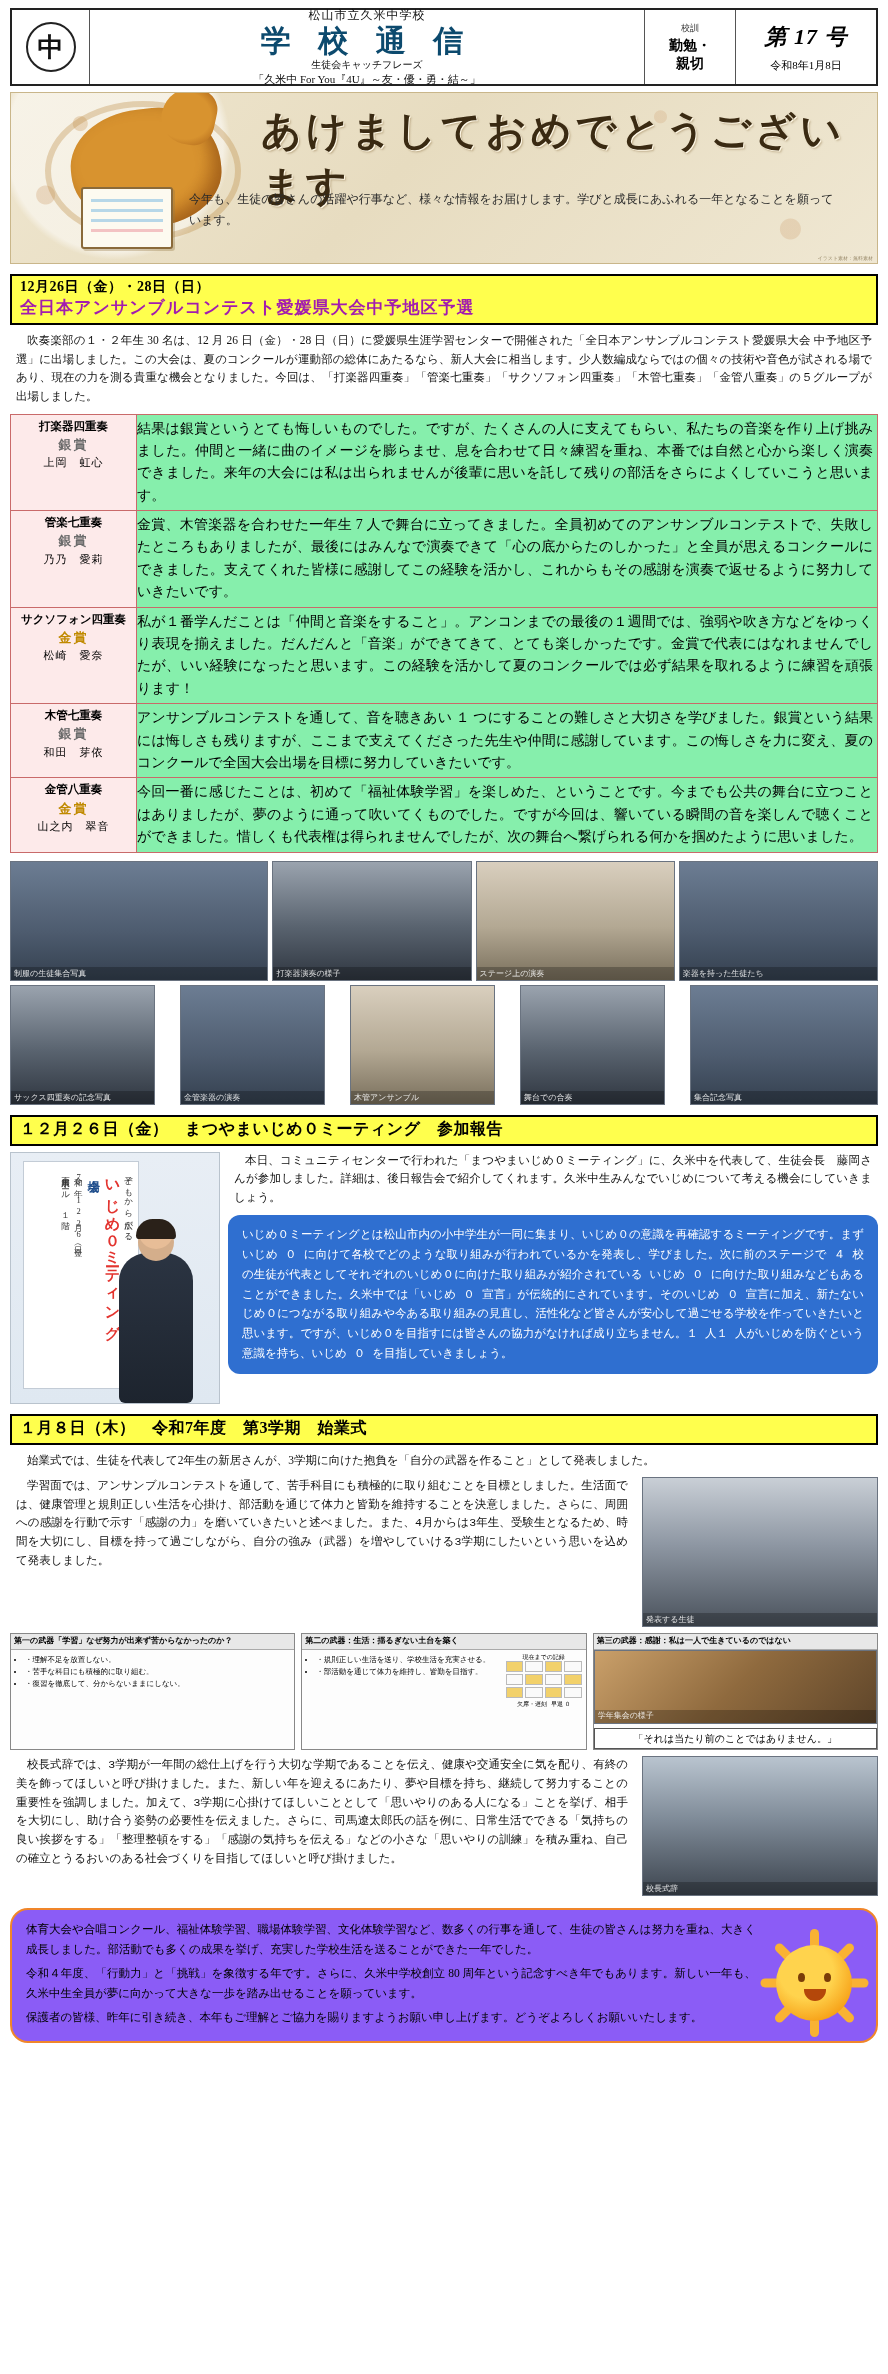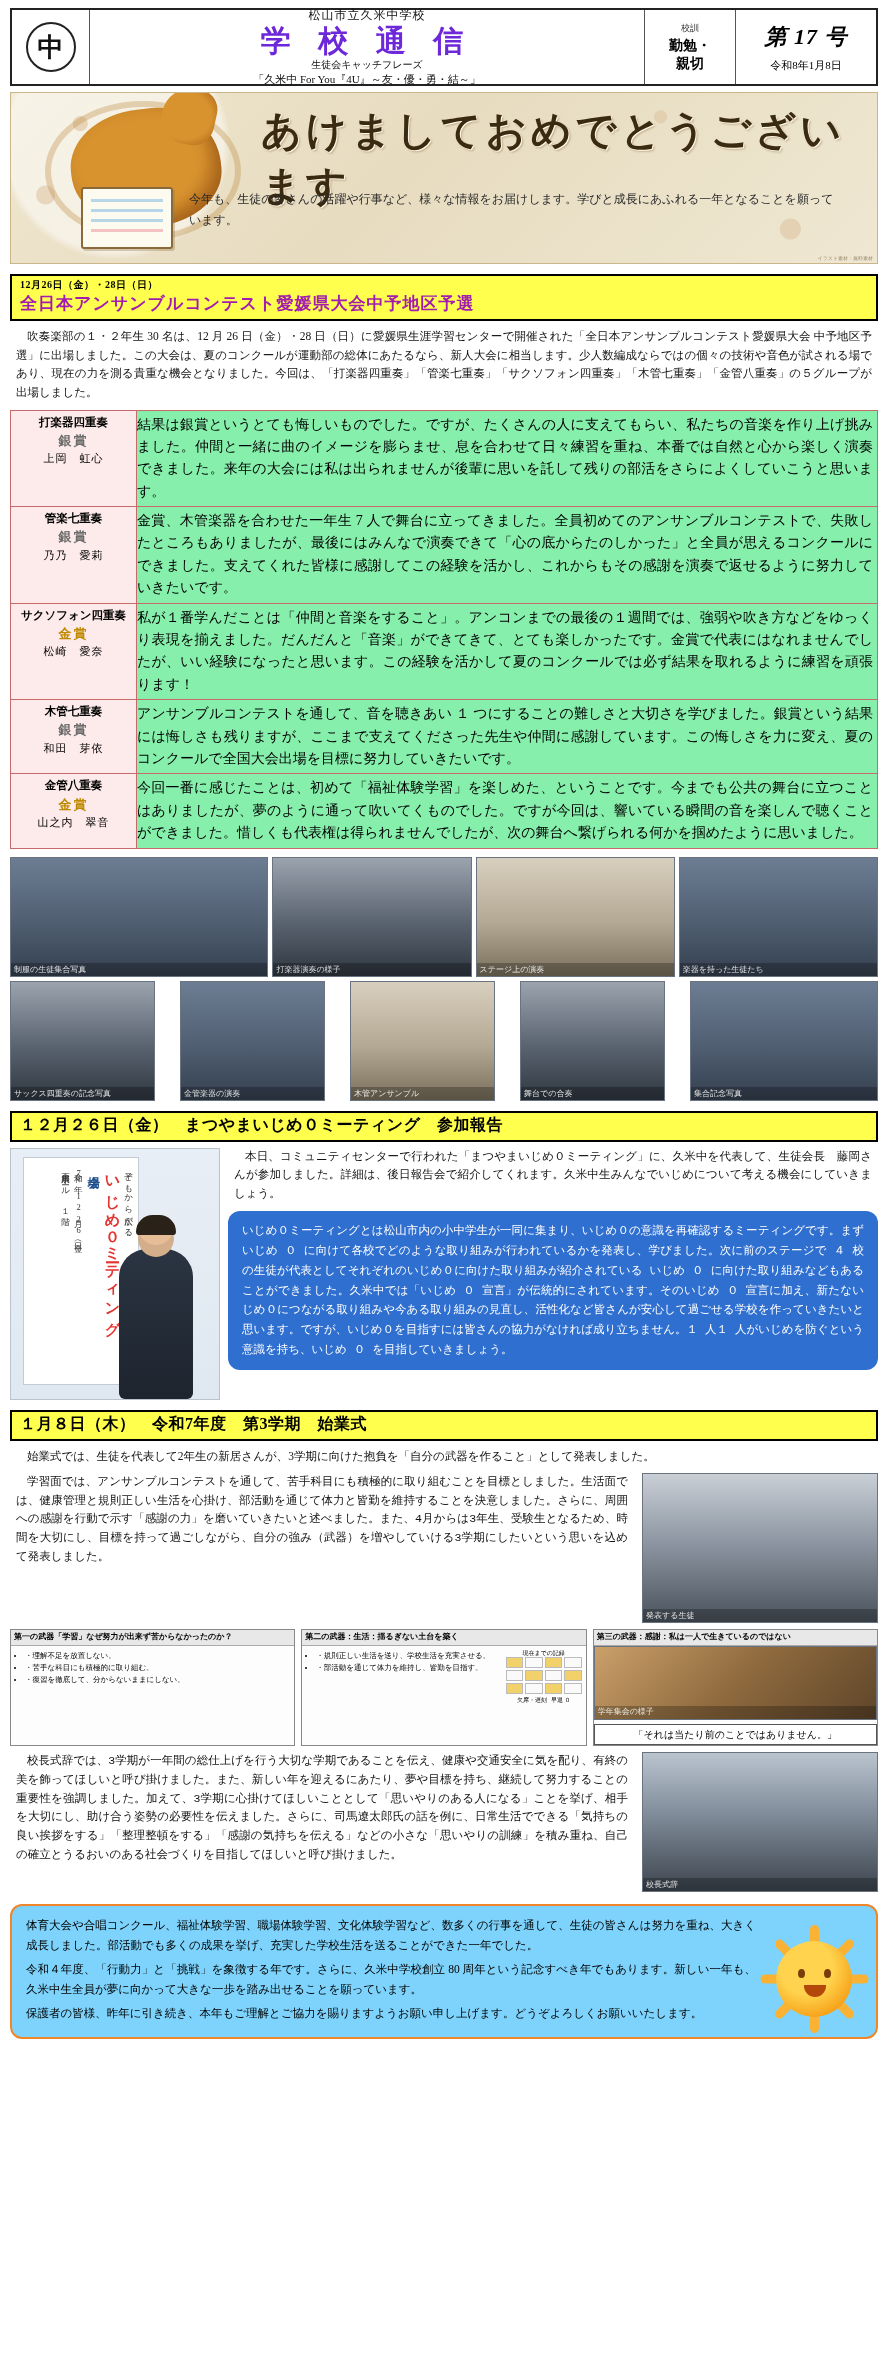--- a/index.html
+++ b/index.html
@@ -38,21 +38,21 @@
   }
   .mast-center {
     flex: 1;
     display: flex; flex-direction: column;
     align-items: center; justify-content: center;
     padding: 2px 0;
   }
   .mast-school { font-size: 12px; letter-spacing: 1px; color: #111; }
   .mast-title {
     font-size: 30px; font-weight: bold; letter-spacing: 10px;
-    line-height: 1.1; color: #6d28d9;
+    line-height: 1.1; color: #0c4a6e;
   }
   .mast-sub1 { font-size: 10px; color: #111; margin-top: 1px; }
   .mast-sub2 { font-size: 11px; color: #111; }
   .mast-motto {
     width: 92px;
     border-left: 1px solid #555;
     border-right: 1px solid #555;
     display: flex; flex-direction: column;
     align-items: center; justify-content: center;
     font-size: 10px;
@@ -142,21 +142,21 @@
   }
 
   
   .sec-head {
     border: 2px solid #000;
     background: #ffff4d;
     padding: 2px 8px 4px 8px;
     margin: 10px 0 6px 0;
   }
   .sec-head .l1 {
-    font-size: 10px; font-weight: bold; color: #000; letter-spacing: 0.5px;
+    font-size: 14px; font-weight: bold; color: #000; letter-spacing: 0.5px;
   }
   .sec-head .l2 {
     font-size: 17px; font-weight: bold; color: #a21caf; letter-spacing: 1px;
   }
   .sec-head.single .l1 { font-size: 16px; }
 
   
   p.body {
     font-size: 11.5px;
     line-height: 1.62;
@@ -262,26 +262,26 @@
   .mini-grid div {
     height: 11px; border: 1px solid #bbb; background: #fafafa;
     font-size: 6px; text-align: center; line-height: 11px;
   }
   .mini-grid div.fill { background: #f2d16b; }
 
   
   .closing {
     position: relative;
     border: 2px solid #f0862a;
-    border-radius: 12px;
+    border-radius: 18px;
     padding: 10px 120px 10px 14px;
     font-size: 11.5px;
     line-height: 1.72;
     margin-top: 12px;
-    background: #7dd3fc;
+    background: #8b5cf6;
     min-height: 132px;
   }
   .closing p { margin: 0 0 4px 0; text-align: justify; }
   .sun {
     position: absolute; right: 10px; bottom: 6px;
     width: 104px; height: 104px;
   }
   .sun .disc {
     position: absolute; left: 14px; top: 14px;
     width: 76px; height: 76px; border-radius: 50%;

